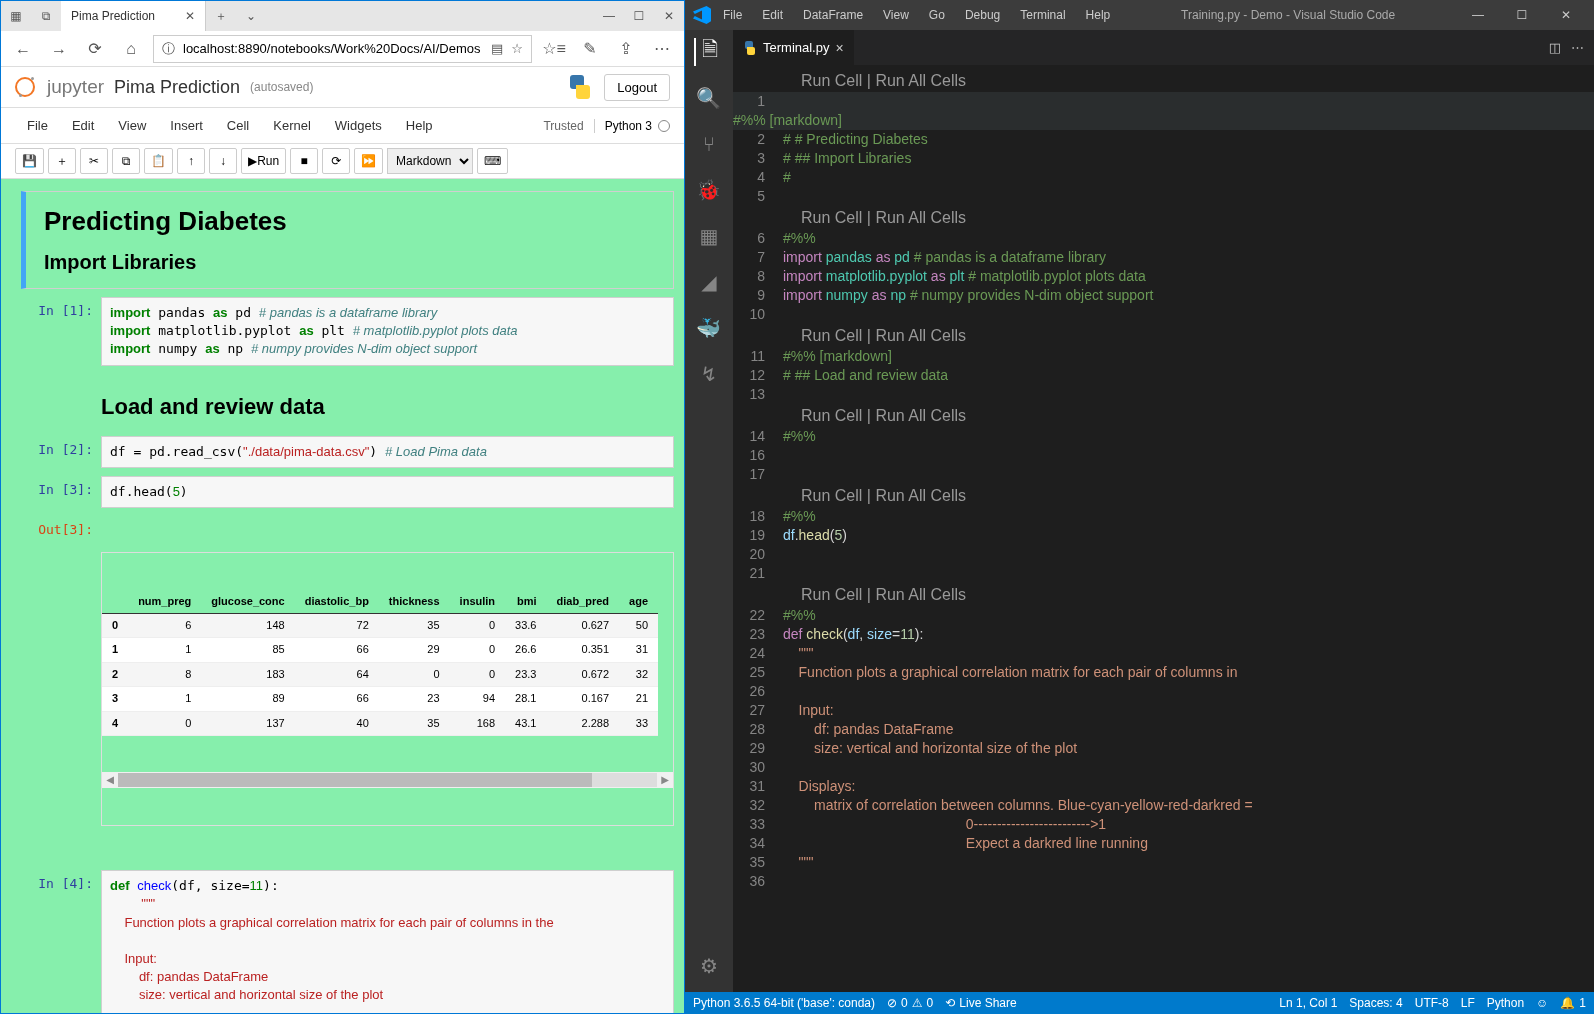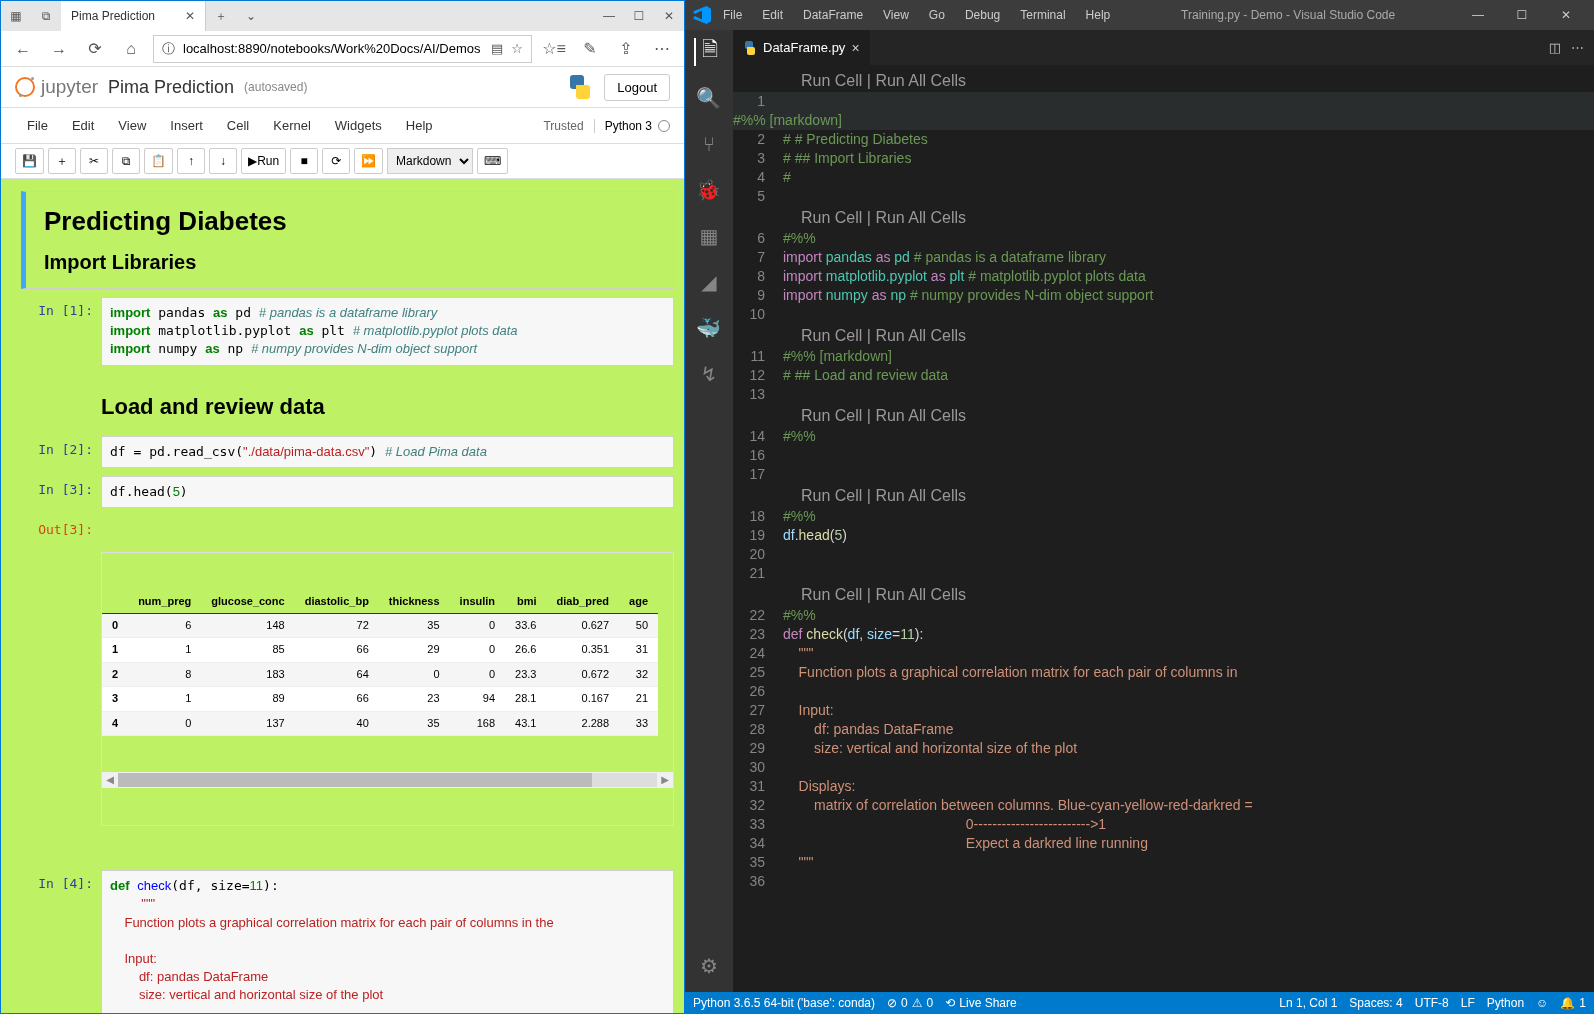--- a/index.html
+++ b/index.html
@@ -12,21 +12,21 @@
 .edge-tab { background: #fff; height: 30px; display: flex; align-items: center; padding: 0 10px; gap: 30px; border-right: 1px solid #ccc; }
 .edge-tab .close { color: #555; }
 .edge-title-right { margin-left: auto; display: flex; }
 .edge-addr { height: 36px; display: flex; align-items: center; gap: 8px; padding: 0 8px; border-bottom: 1px solid #ddd; }
 .edge-addr .nbtn { width: 28px; height: 28px; display: flex; align-items: center; justify-content: center; color: #555; }
 .edge-url { flex: 1; border: 1px solid #ccc; height: 28px; display: flex; align-items: center; padding: 0 8px; font-size: 13px; gap: 8px; color: #555; }
 .edge-url input { border: none; flex: 1; outline: none; font-size: 13px; }
 
 
 .jup-header { display: flex; align-items: center; padding: 6px 14px; gap: 10px; }
-.jup-logo { display: flex; align-items: center; gap: 6px; font-size: 19px; color: #777; }
+.jup-logo { display: flex; align-items: center; gap: 12px; font-size: 19px; color: #777; }
 .jup-logo .orb { width: 20px; height: 20px; border: 2px solid #f37726; border-radius: 50%; position: relative; }
 .jup-logo .orb::before, .jup-logo .orb::after { content: ""; position: absolute; width: 3px; height: 3px; background: #999; border-radius: 50%; }
 .jup-logo .orb::before { top: -2px; left: 14px; }
 .jup-logo .orb::after { bottom: -2px; left: 2px; }
 .jup-title { font-size: 18px; color: #333; }
 .jup-saved { font-size: 12px; color: #888; }
 .jup-header .spacer { flex: 1; }
 .jup-pyicon { width: 28px; height: 28px; position: relative; }
 .jup-pyicon::before { content: ""; position: absolute; width: 14px; height: 14px; background: #3776ab; border-radius: 3px 3px 0 3px; top: 2px; left: 4px; }
 .jup-pyicon::after { content: ""; position: absolute; width: 14px; height: 14px; background: #ffd43b; border-radius: 0 3px 3px 3px; bottom: 2px; right: 4px; }
@@ -37,21 +37,21 @@
 .jup-menubar .spacer { flex: 1; }
 .jup-menubar .trusted { color: #666; font-size: 12px; padding-right: 10px; border-right: 1px solid #ccc; }
 .jup-menubar .kernel { padding-left: 10px; display: flex; align-items: center; gap: 6px; font-size: 12px; }
 .jup-menubar .kdot { width: 12px; height: 12px; border: 1px solid #888; border-radius: 50%; }
 
 .jup-toolbar { display: flex; padding: 4px 14px; gap: 4px; border-bottom: 1px solid #ddd; align-items: center; }
 .jup-toolbar .tbtn { border: 1px solid #ccc; background: #fff; height: 26px; min-width: 28px; display: flex; align-items: center; justify-content: center; font-size: 12px; padding: 0 6px; border-radius: 2px; }
 .jup-toolbar select { height: 26px; border: 1px solid #ccc; font-size: 12px; padding: 0 4px; }
 
 
-.notebook { flex: 1; overflow: auto; padding: 12px 10px 4px 20px; background: #bef264; }
+.notebook { flex: 1; overflow: auto; padding: 12px 10px 4px 20px; background: #86efac; }
 .cell { margin-bottom: 8px; }
 .cell-md { border: 1px solid #cfcfcf; border-left: 5px solid #42a5f5; padding: 14px 18px; }
 .cell-md h1 { font-size: 26px; font-weight: bold; margin-bottom: 14px; }
 .cell-md h2 { font-size: 20px; font-weight: bold; }
 .cell-code-row { display: flex; }
 .prompt { width: 80px; text-align: right; padding: 6px 8px 0 0; font-family: "Consolas", monospace; font-size: 13px; }
 .prompt-in { color: #303f9f; }
 .prompt-out { color: #d84315; }
 .code-box { flex: 1; border: 1px solid #cfcfcf; background: #f7f7f7; padding: 6px 8px; font-family: "Consolas", monospace; font-size: 13px; white-space: pre; overflow-x: auto; line-height: 1.4; }
 .code-box.noborder { border: none; background: none; padding: 0; }
@@ -286,21 +286,21 @@
       <div class="aicon">◢</div>
       <div class="aicon">🐳</div>
       <div class="aicon">↯</div>
       <div class="aicon bottom">⚙</div>
     </div>
 
     <div class="vsc-main">
       <div class="vsc-tabs">
         <div class="vsc-tab">
           <span class="pyi"></span>
-          <span>DataFrame.py</span>
+          <span>Terminal.py</span>
           <span class="close">×</span>
         </div>
         <div class="right">
           <span>◫</span>
           <span>⋯</span>
         </div>
       </div>
 
       <div class="vsc-editor">
         <div class="codelens"><a>Run Cell</a> | <a>Run All Cells</a></div>

